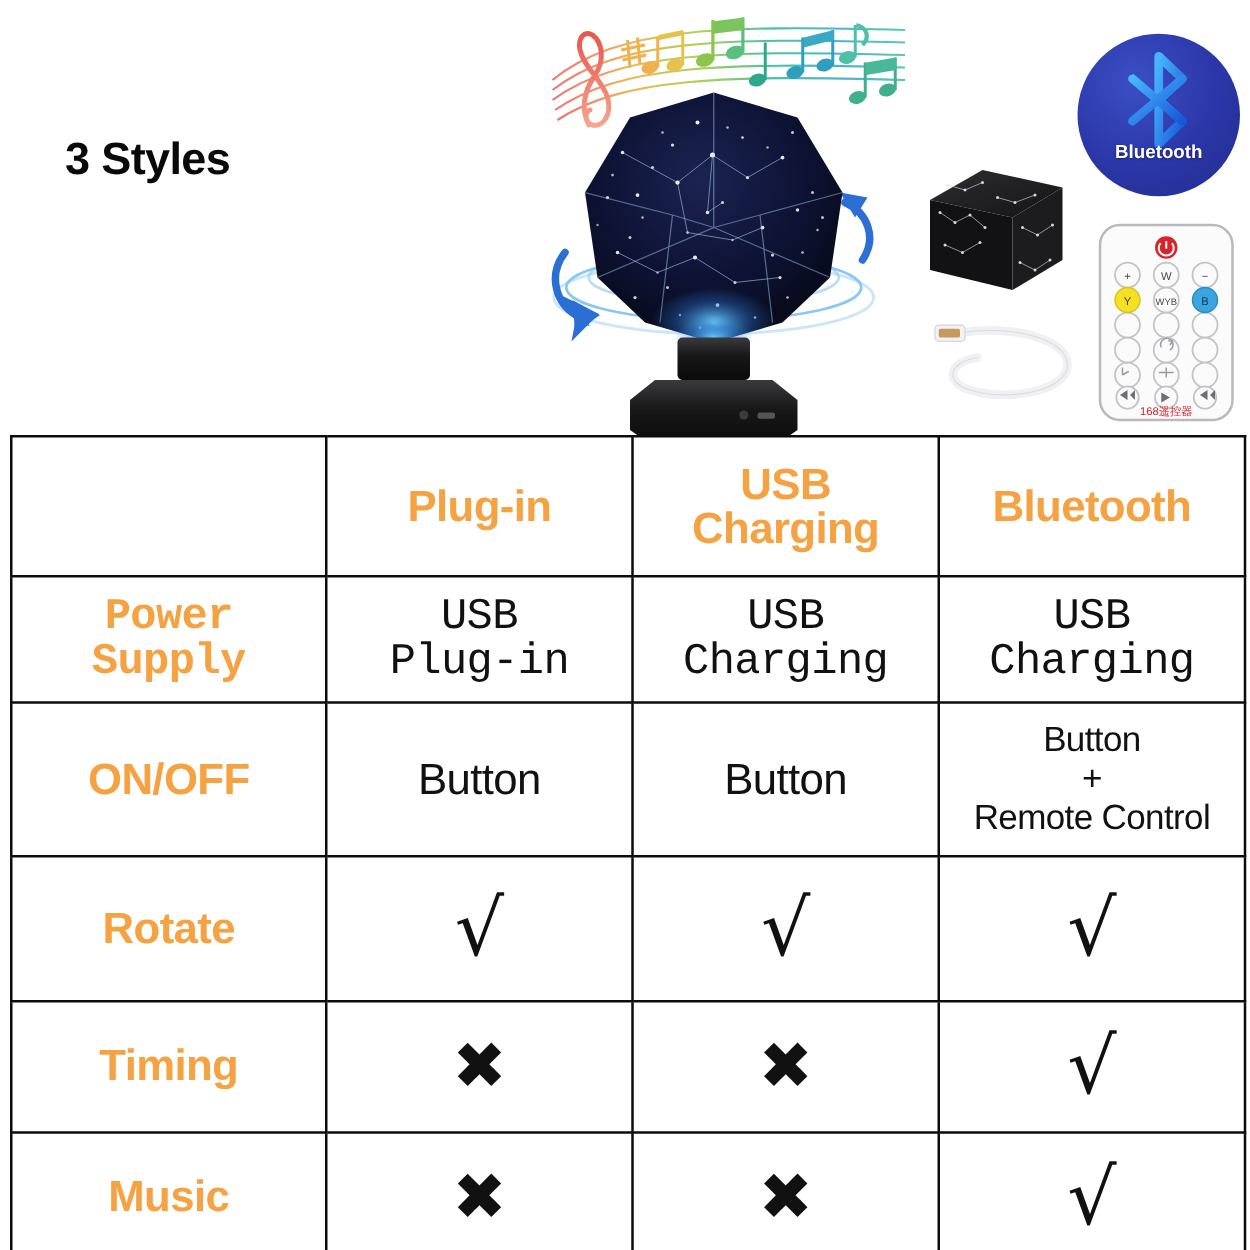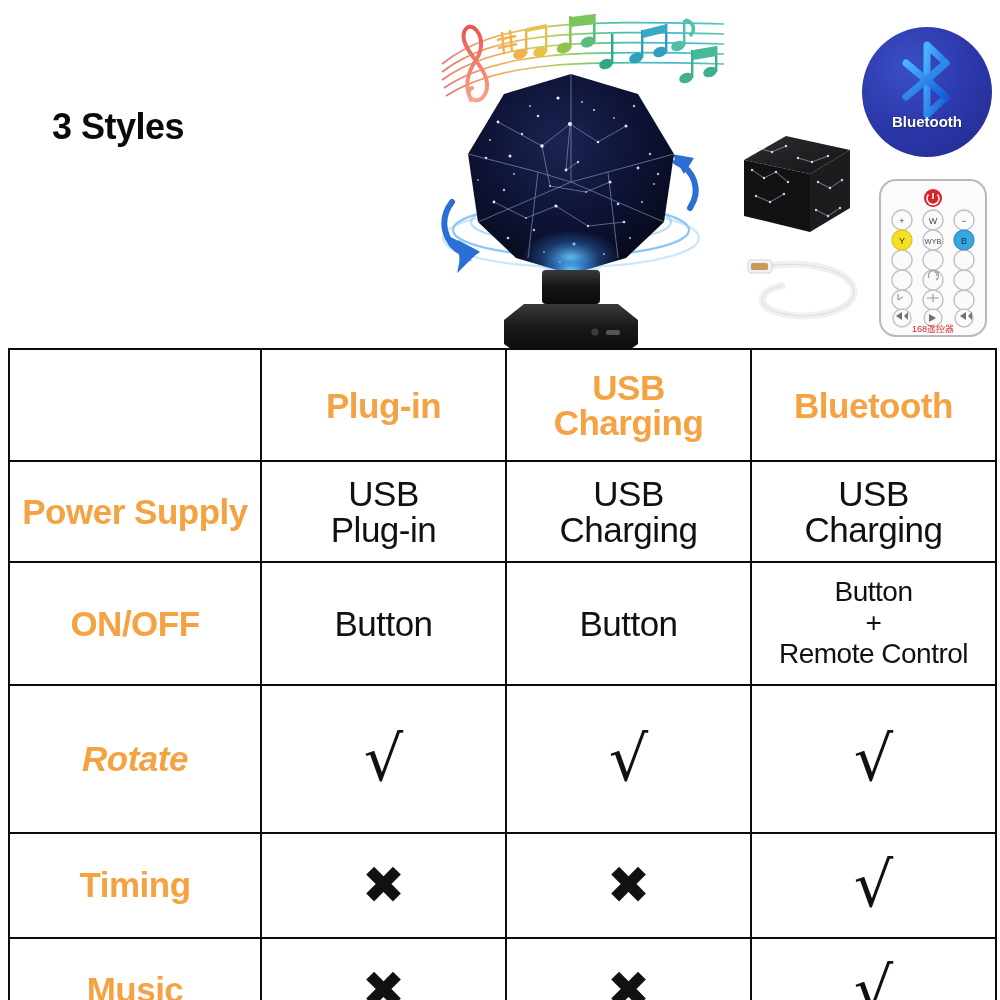--- a/index.html
+++ b/index.html
@@ -75,23 +75,23 @@
     color: #f5a243; font-weight: bold; font-size: 35px;
     line-height: 1.02; letter-spacing: -0.5px;
   }
   .val-cell {
     color: #111; font-size: 35px; font-weight: normal;
     line-height: 1.02; letter-spacing: -0.5px;
   }
   .val-cell .sub { display: block; }
   .val-small { font-size: 28px; line-height: 1.1; }
 
-  .r-power { height: 100px; }
+  .r-power { height: 100px; font-family: Liberation Mono, monospace; }
   .r-onoff { height: 86px; }
-  .r-rot   { height: 148px; font-style: italic; }
+  .r-rot   { height: 116px; }
   .r-tim   { height: 105px; margin-left: 36px; }
   .r-mus   { height: 105px; }
 
   .mark { font-size: 56px; font-weight: bold; color: #111; line-height: 1; display: inline-block; }
   .mark-check { font-size: 62px; font-weight: normal; font-family: "DejaVu Sans", sans-serif; }
   .mark-x { font-size: 52px; font-weight: bold; font-family: "DejaVu Sans", sans-serif; }
 </style>
 </head>
 <body>
 

